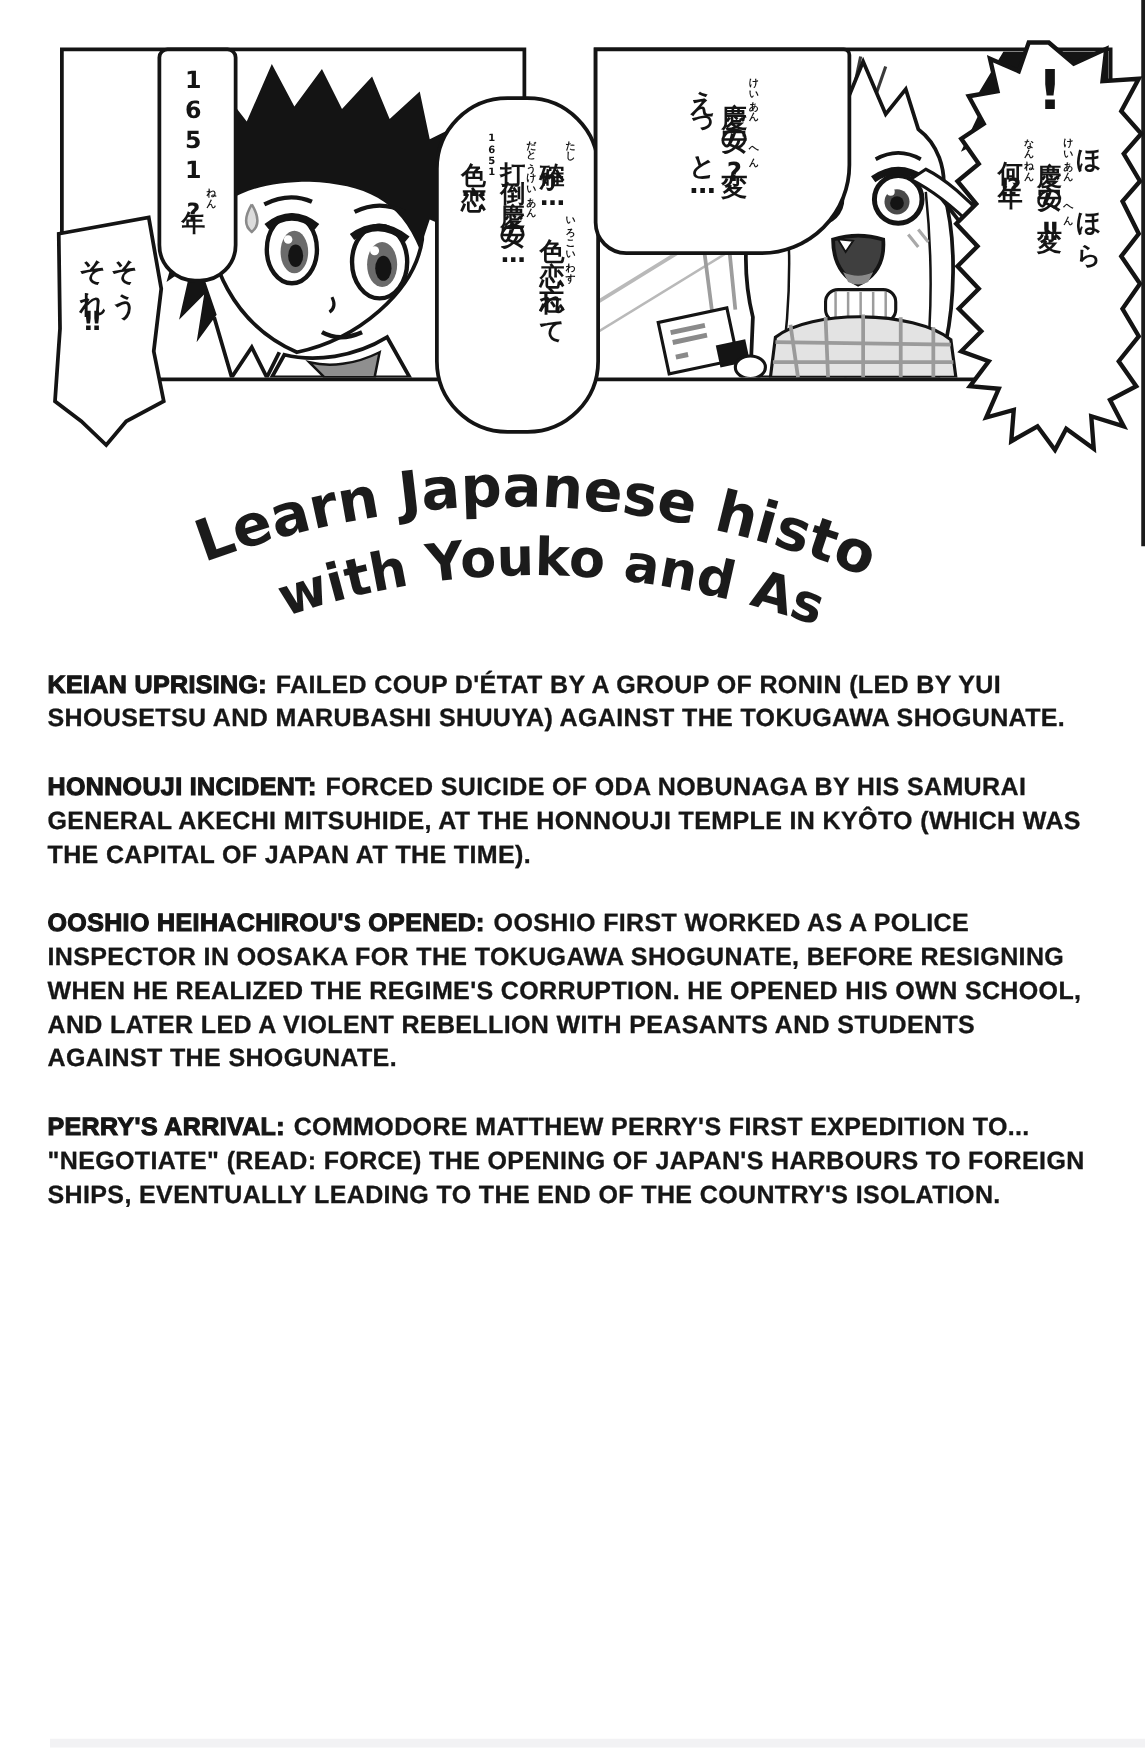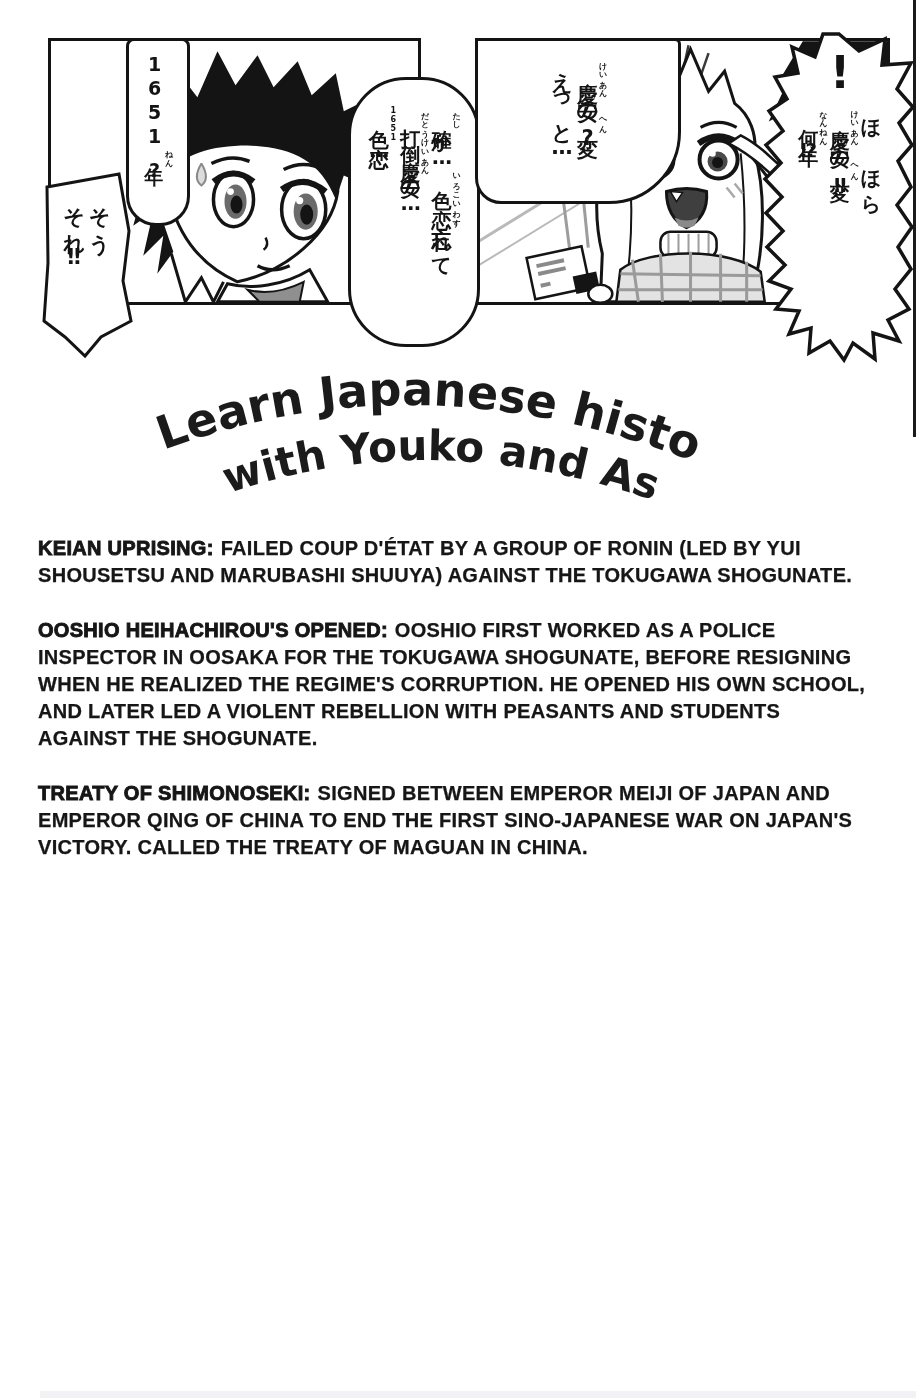--- a/index.html
+++ b/index.html
@@ -230,20 +230,23 @@
     <text font-size="42">
       <textPath href="#arc2" startOffset="1%">with Youko and Asahi</textPath>
     </text>
   </svg>
 
   <div id="notes">
     <p>
       <span class="note-term">KEIAN UPRISING:</span><span class="note-body">FAILED COUP D'ÉTAT BY A GROUP OF RONIN (LED BY YUI SHOUSETSU AND MARUBASHI SHUUYA) AGAINST THE TOKUGAWA SHOGUNATE.</span>
     </p>
     <p>
+      <span class="note-term">HONNOUJI INCIDENT:</span><span class="note-body">FORCED SUICIDE OF ODA NOBUNAGA BY HIS SAMURAI GENERAL AKECHI MITSUHIDE, AT THE HONNOUJI TEMPLE IN KYÔTO (WHICH WAS THE CAPITAL OF JAPAN AT THE TIME).</span>
+    </p>
+    <p>
       <span class="note-term">OOSHIO HEIHACHIROU'S OPENED:</span><span class="note-body">OOSHIO FIRST WORKED AS A POLICE INSPECTOR IN OOSAKA FOR THE TOKUGAWA SHOGUNATE, BEFORE RESIGNING WHEN HE REALIZED THE REGIME'S CORRUPTION. HE OPENED HIS OWN SCHOOL, AND LATER LED A VIOLENT REBELLION WITH PEASANTS AND STUDENTS AGAINST THE SHOGUNATE.</span>
     </p>
     <p>
-      <span class="note-term">TREATY OF SHIMONOSEKI:</span><span class="note-body">SIGNED BETWEEN EMPEROR MEIJI OF JAPAN AND EMPEROR QING OF CHINA TO END THE FIRST SINO-JAPANESE WAR ON JAPAN'S VICTORY. CALLED THE TREATY OF MAGUAN IN CHINA.</span>
+      <span class="note-term">PERRY'S ARRIVAL:</span><span class="note-body">COMMODORE MATTHEW PERRY'S FIRST EXPEDITION TO... "NEGOTIATE" (READ: FORCE) THE OPENING OF JAPAN'S HARBOURS TO FOREIGN SHIPS, EVENTUALLY LEADING TO THE END OF THE COUNTRY'S ISOLATION.</span>
     </p>
   </div>
 
 </div>
 
 </body></html>

